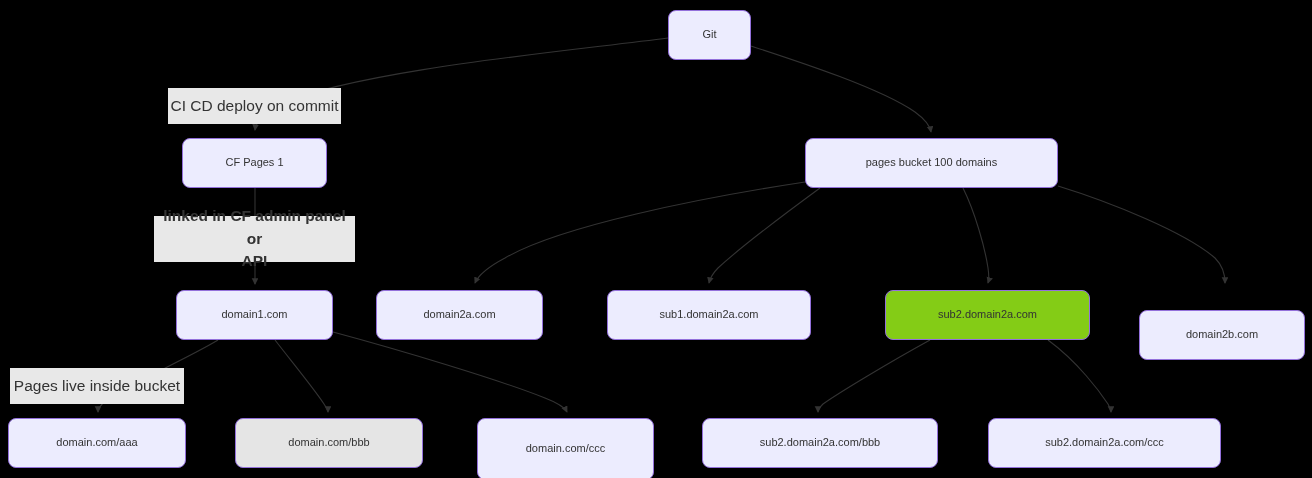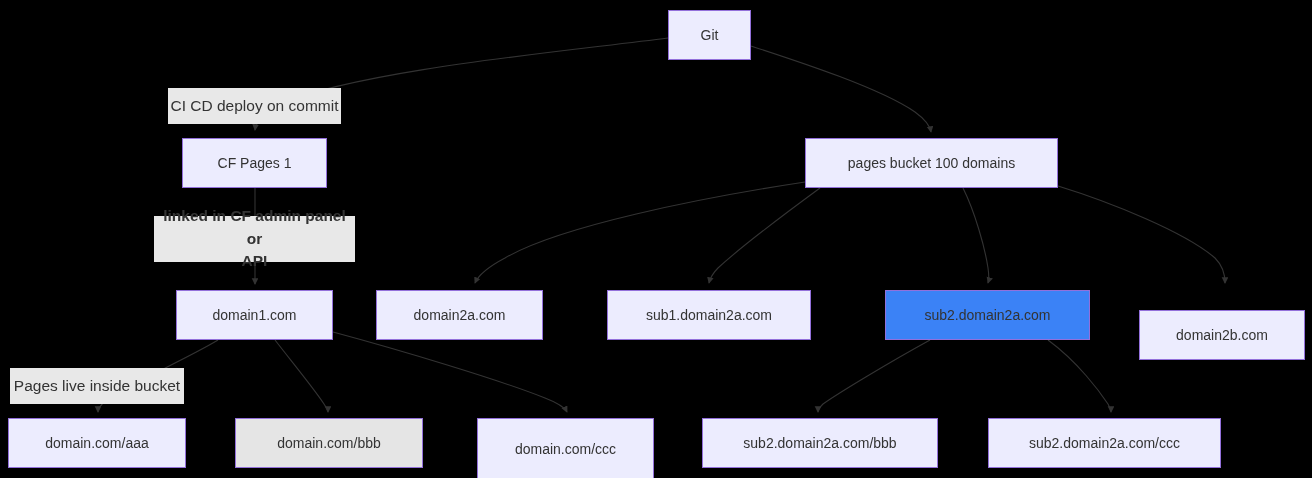--- a/index.html
+++ b/index.html
@@ -22,26 +22,26 @@
     top: 0;
     width: 1312px;
     height: 478px;
     pointer-events: none;
   }
   .node {
     position: absolute;
     box-sizing: border-box;
     background: #ececfe;
     border: 1px solid #9370db;
-    border-radius: 0px;
+    border-radius: 8px;
     display: flex;
     align-items: center;
     justify-content: center;
     color: #333333;
-    font-size: 14px;
+    font-size: 11px;
     line-height: 1.2;
     text-align: center;
     white-space: nowrap;
     z-index: 2;
   }
   .edge-label {
     position: absolute;
     box-sizing: border-box;
     background: #e8e8e8;
     color: #333333;
@@ -83,21 +83,21 @@
       </g>
   </svg>
 
   <div id="node-layer">
       <div class="node" style="left: 668px; top: 10px; width: 83px; height: 50px; background: rgb(236, 236, 254); border-color: rgb(147, 112, 219); color: rgb(51, 51, 51);">Git</div>
       <div class="node" style="left: 182px; top: 138px; width: 145px; height: 50px; background: rgb(236, 236, 254); border-color: rgb(147, 112, 219); color: rgb(51, 51, 51);">CF Pages 1</div>
       <div class="node" style="left: 805px; top: 138px; width: 253px; height: 50px; background: rgb(236, 236, 254); border-color: rgb(147, 112, 219); color: rgb(51, 51, 51);">pages bucket 100 domains</div>
       <div class="node" style="left: 176px; top: 290px; width: 157px; height: 50px; background: rgb(236, 236, 254); border-color: rgb(147, 112, 219); color: rgb(51, 51, 51);">domain1.com</div>
       <div class="node" style="left: 376px; top: 290px; width: 167px; height: 50px; background: rgb(236, 236, 254); border-color: rgb(147, 112, 219); color: rgb(51, 51, 51);">domain2a.com</div>
       <div class="node" style="left: 607px; top: 290px; width: 204px; height: 50px; background: rgb(236, 236, 254); border-color: rgb(147, 112, 219); color: rgb(51, 51, 51);">sub1.domain2a.com</div>
-      <div class="node" style="left: 885px; top: 290px; width: 205px; height: 50px; background: #3b82f6; border-color: rgb(147, 112, 219); color: rgb(51, 51, 51);">sub2.domain2a.com</div>
+      <div class="node" style="left: 885px; top: 290px; width: 205px; height: 50px; background: #84cc16; border-color: rgb(147, 112, 219); color: rgb(51, 51, 51);">sub2.domain2a.com</div>
       <div class="node" style="left: 1139px; top: 290px; width: 166px; height: 50px; background: rgb(236, 236, 254); border-color: rgb(147, 112, 219); color: rgb(51, 51, 51); margin-top: 20px;">domain2b.com</div>
       <div class="node" style="left: 8px; top: 418px; width: 178px; height: 50px; background: rgb(236, 236, 254); border-color: rgb(147, 112, 219); color: rgb(51, 51, 51);">domain.com/aaa</div>
       <div class="node" style="left: 235px; top: 418px; width: 188px; height: 50px; background: #e5e5e5; border-color: rgb(147, 112, 219); color: rgb(51, 51, 51);">domain.com/bbb</div>
       <div class="node" style="left: 477px; top: 418px; width: 177px; height: 62px; background: rgb(236, 236, 254); border-color: rgb(147, 112, 219); color: rgb(51, 51, 51);">domain.com/ccc</div>
       <div class="node" style="left: 702px; top: 418px; width: 236px; height: 50px; background: rgb(236, 236, 254); border-color: rgb(147, 112, 219); color: rgb(51, 51, 51);">sub2.domain2a.com/bbb</div>
       <div class="node" style="left: 988px; top: 418px; width: 233px; height: 50px; background: rgb(236, 236, 254); border-color: rgb(147, 112, 219); color: rgb(51, 51, 51);">sub2.domain2a.com/ccc</div>
     </div>
 
   <div id="edge-label-layer">
       <div class="edge-label" style="left: 168px; top: 88px; width: 173px; height: 22px; background: rgb(232, 232, 232); color: rgb(51, 51, 51);">CI CD deploy on commit</div>

